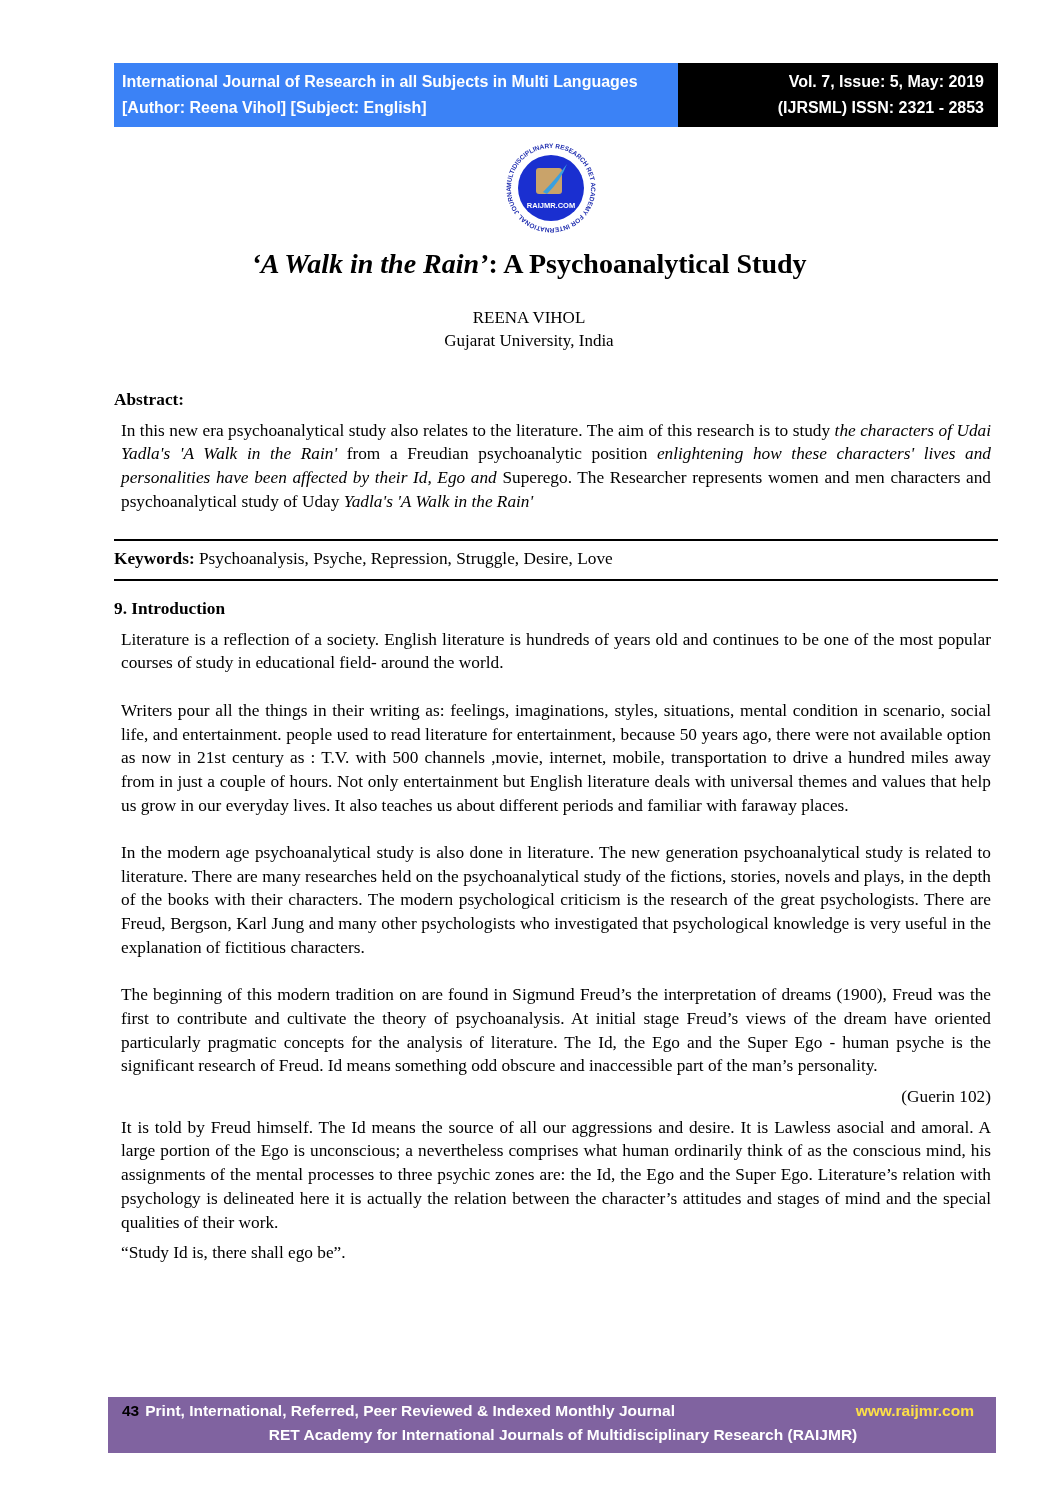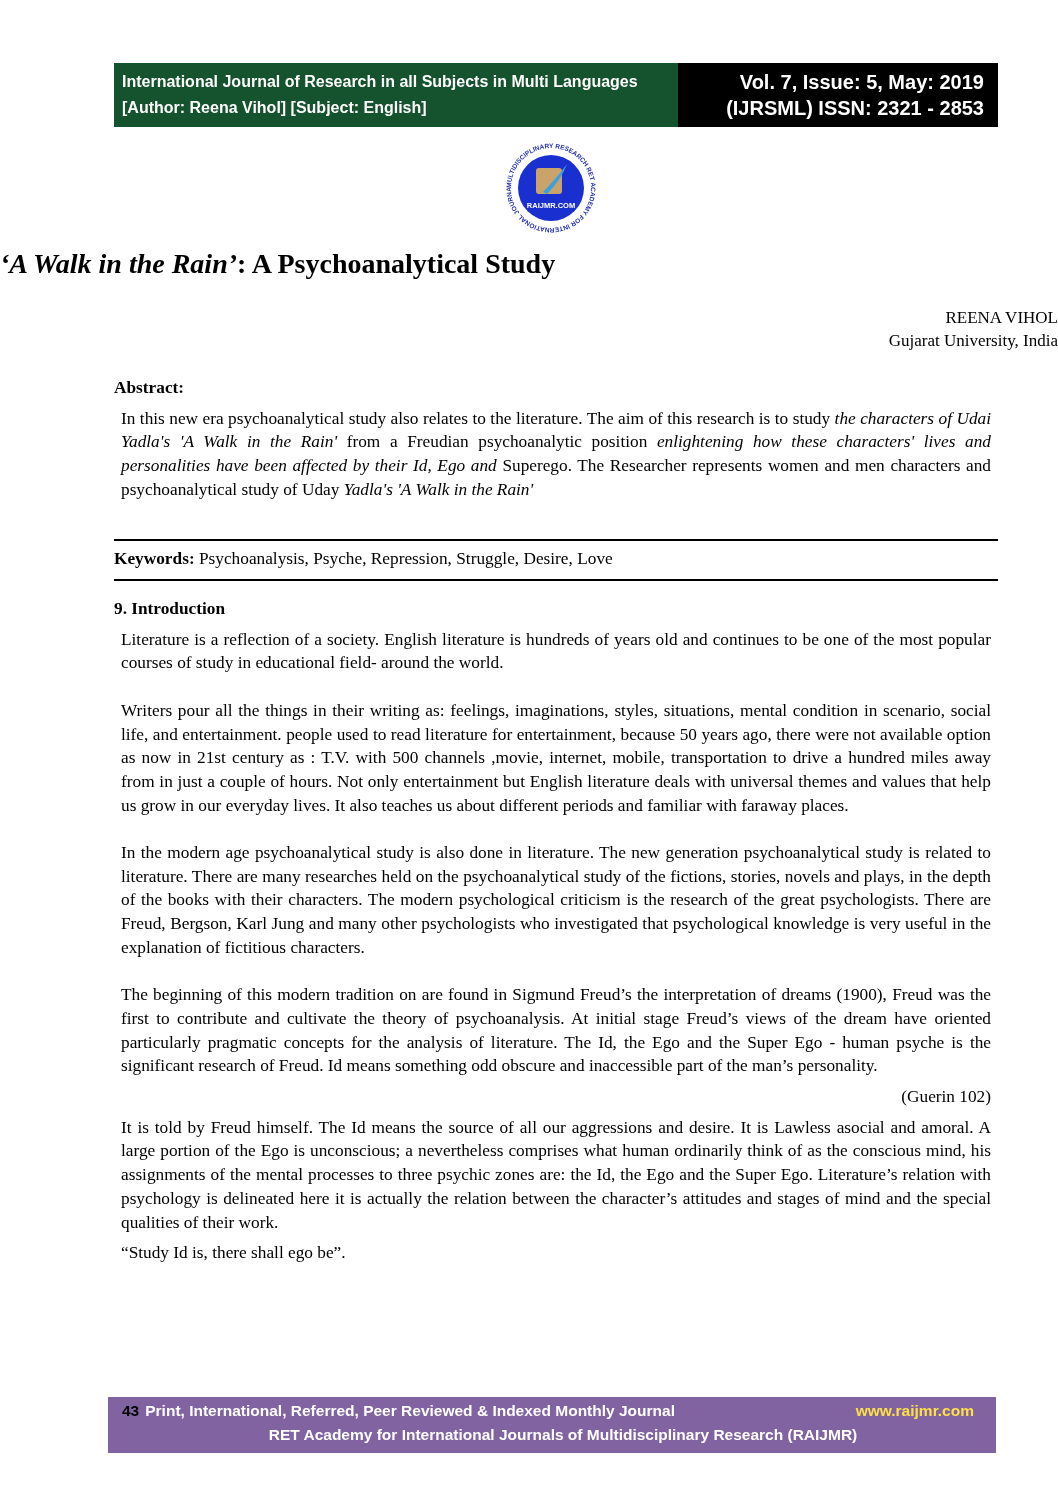--- a/index.html
+++ b/index.html
@@ -1,31 +1,31 @@
 <!DOCTYPE html>
 <html><head>
 <meta charset="utf-8">
 <style>
   html, body { margin:0; padding:0; background:#ffffff; }
   body { width:1058px; height:1497px; position:relative; overflow:hidden;
          font-family:"Liberation Serif", serif; color:#000; }
 
   .hdr { position:absolute; left:114px; top:63px; width:884px; height:64px; display:flex; }
-  .hdr-left { background:#14532d; width:564px; height:64px; color:#fff;
+  .hdr-left { background:#3b82f6; width:564px; height:64px; color:#fff;
               font-family:"Liberation Sans", sans-serif; font-weight:bold; font-size:16px;
               padding:6px 12px 0 8px; box-sizing:border-box; line-height:26px; }
   .hdr-right { background:#000; flex:1; height:64px; color:#fff;
-               font-family:"Liberation Sans", sans-serif; font-weight:bold; font-size:20px;
+               font-family:"Liberation Sans", sans-serif; font-weight:bold; font-size:16px;
                text-align:right; padding:6px 14px 0 0; box-sizing:border-box; line-height:26px; }
 
   .logo { position:absolute; left:503px; top:140px; width:96px; height:96px; }
 
-  .title { position:absolute; left:0; width:1058px; top:248px; text-align:left;
+  .title { position:absolute; left:0; width:1058px; top:248px; text-align:center;
            font-size:28px; font-weight:bold; }
-  .author { position:absolute; left:0; width:1058px; top:306px; text-align:right;
+  .author { position:absolute; left:0; width:1058px; top:306px; text-align:center;
             font-size:17px; line-height:23px; }
 
   .body { position:absolute; left:114px; width:884px; font-size:17.3px; line-height:23.7px;
           text-align:justify; }
   .h { font-weight:bold; }
   .rule { position:absolute; left:114px; width:884px; height:2px; background:#000; }
   .cite { text-align:right; }
   p { margin:7px; }
 
   .ftr { position:absolute; left:108px; top:1397px; width:888px; height:56px; background:#8063a0;
@@ -65,21 +65,21 @@
   <text x="48" y="68" font-size="7.5" text-anchor="middle" font-family="Liberation Sans, sans-serif" font-weight="bold" fill="#ffffff">RAIJMR.COM</text>
 </svg>
 
 <div class="title"><i>‘A Walk in the Rain’</i><span>: A Psychoanalytical Study</span></div>
 
 <div class="author">
   <div>REENA VIHOL</div>
   <div>Gujarat University, India</div>
 </div>
 
-<div class="body" style="top:376px;">
+<div class="body" style="top:388px;">
   <div class="h">Abstract:</div>
   <p><span>In this new era psychoanalytical study also relates to the literature. The aim of this research is to study </span><i>the characters of Udai Yadla's 'A Walk in the Rain'</i><span> from a Freudian psychoanalytic position </span><i>enlightening how these characters' lives and personalities have been affected by their Id, Ego and</i><span> Superego. The Researcher represents women and men characters and psychoanalytical study of Uday </span><i>Yadla's 'A Walk in the Rain'</i></p>
 </div>
 
 <div class="rule" style="top:539px;"></div>
 <div class="body" style="top:547px;"><b>Keywords:</b><span> Psychoanalysis, Psyche, Repression, Struggle, Desire, Love</span></div>
 <div class="rule" style="top:579px;"></div>
 
 <div class="body" style="top:597px;">
   <div class="h">9. Introduction</div>

